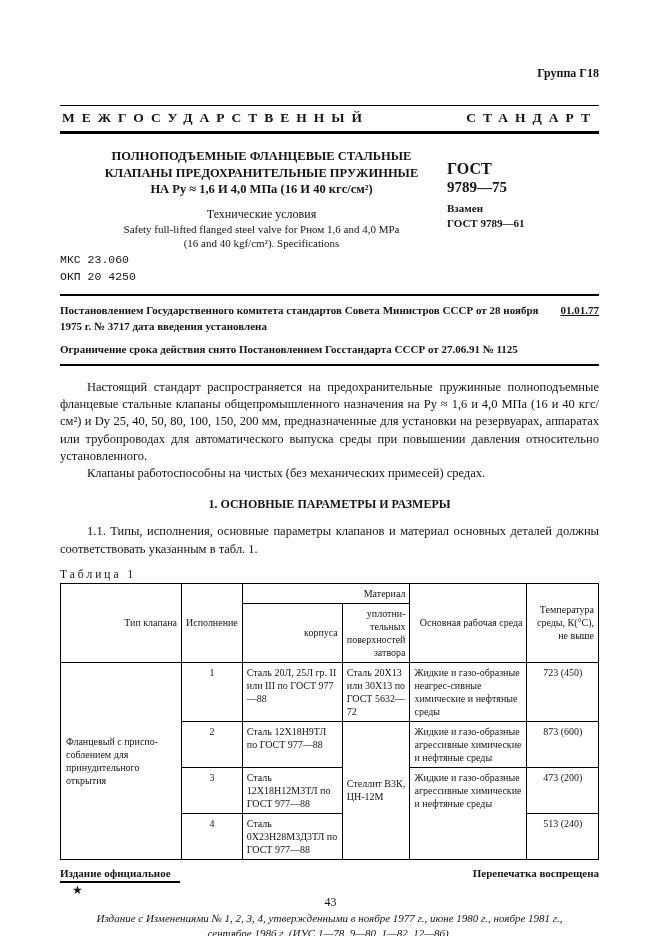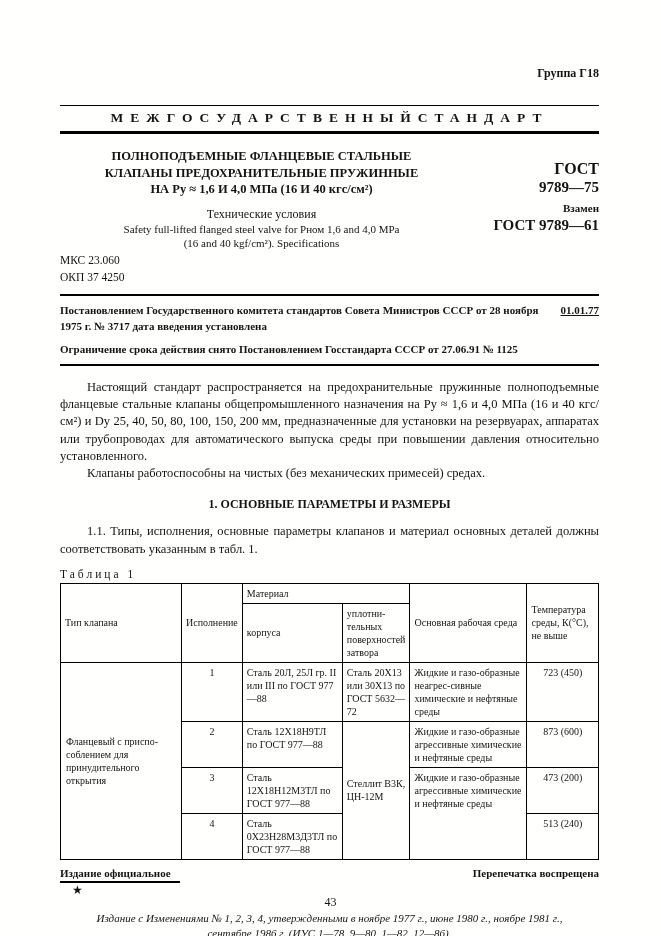--- a/index.html
+++ b/index.html
@@ -17,50 +17,50 @@
     overflow:hidden;
   }
   .group-label { text-align:right; font-weight:bold; font-size:12px; }
 
   .std-band {
     margin-top:24px;
     border-top:1.5px solid #000;
     border-bottom:3.5px solid #000;
     padding:4px 2px 5px 2px;
   }
-  .std-band-inner { display:flex; justify-content:center; }
+  .std-band-inner { display:flex; justify-content:space-between; }
   .std-band-inner span { font-weight:bold; font-size:13.5px; letter-spacing:7px; white-space:nowrap; }
 
   .title-block { display:flex; margin-top:12px; }
   .title-left { flex:1; text-align:center; padding:2px 6px 0 22px; }
-  .title-right { width:152px; text-align:right; padding-top:14px;font-family:Liberation Serif, serif; }
+  .title-right { width:152px; text-align:left; padding-top:14px;font-family:Liberation Serif, serif; }
   .title-line { font-weight:bold; font-size:12.5px; line-height:1.32; }
   .subtitle { font-weight:normal; font-size:12px; margin-top:9px; }
   .title-en { font-size:11px; line-height:1.3; }
   .gost-label { font-weight:bold; font-size:16px; line-height:1.15; }
   .gost-number { font-weight:bold; font-size:15px; line-height:1.2; }
   .vzamen { font-weight:bold; font-size:11px; margin-top:5px; line-height:1.3; }
-  .vzamen-number { font-weight:bold; font-size:15px; line-height:1.3; }
-  .codes { font-size:11.5px; line-height:1.45; margin-top:2px; }
+  .vzamen-number { font-weight:bold; font-size:11px; line-height:1.3; }
+  .codes { font-size:11.5px; line-height:1.45; margin-top:2px;font-family:Liberation Mono, monospace; }
 
   .rule { border-top:2px solid #000; margin-top:9px; }
   .decree { font-weight:bold; font-size:11px; margin-top:7px; line-height:1.38; text-align:justify; }
   .decree-date { float:right; text-decoration:underline; margin-left:22px; }
   .decree2 { font-weight:bold; font-size:11px; margin-top:9px; }
 
   .body-text { margin-top:13px; font-size:12.5px; line-height:1.38; text-align:justify; }
   .body-text .para { text-indent:27px; }
   .section-heading { text-align:center; font-weight:bold; font-size:12px; margin-top:15px; }
   .p11 { margin-top:11px; font-size:12.5px; line-height:1.38; text-align:justify; text-indent:27px; }
 
   .table-label { text-align:left; font-size:11.5px; letter-spacing:3px; margin-top:10px; margin-bottom:3px; padding-right:4px; }
 
   table { width:100%; border-collapse:collapse; font-size:10px; line-height:1.3; }
   th, td { border:1px solid #000; padding:3px 4px; vertical-align:top; font-weight:normal; }
-  th { text-align:left; vertical-align:middle; }
+  th { text-align:right; vertical-align:middle; }
   td.c-type { vertical-align:middle; text-align:left; padding-left:5px; }
   td.c-ver { text-align:center; }
   td.c-temp { text-align:center; }
   td.c-seal-shared { vertical-align:middle; }
 
   .footer-row { display:flex; justify-content:space-between; font-weight:bold; font-size:11px; margin-top:7px;align-items:center; }
   .footer-left-rule { width:120px; border-top:2.5px solid #000; margin-top:2px; }
   .star { font-size:12px; margin:1px 0 0 12px; line-height:1; }
   .edition-note { font-style:italic; font-size:11px; text-align:center; margin-top:15px; line-height:1.35; padding:0 28px; }
   .page-number { position:absolute; bottom:26px; left:0; right:0; text-align:center; font-size:12px; }
@@ -93,21 +93,21 @@
     <div class="title-right">
       <div class="gost-label">ГОСТ</div>
       <div class="gost-number">9789—75</div>
       <div class="vzamen">Взамен</div>
       <div class="vzamen-number">ГОСТ 9789—61</div>
     </div>
   </div>
 
   <div class="codes">
     <div>МКС 23.060</div>
-    <div>ОКП 37 4250</div>
+    <div>ОКП 20 4250</div>
   </div>
 
   <div class="rule"></div>
 
   <div class="decree">
     <span class="decree-date">01.01.77</span>
     <span>Постановлением Государственного комитета стандартов Совета Министров СССР от 28 ноября 1975 г. № 3717 дата введения установлена</span>
   </div>
   <div class="decree2">Ограничение срока действия снято Постановлением Госстандарта СССР от 27.06.91 № 1125</div>
 

